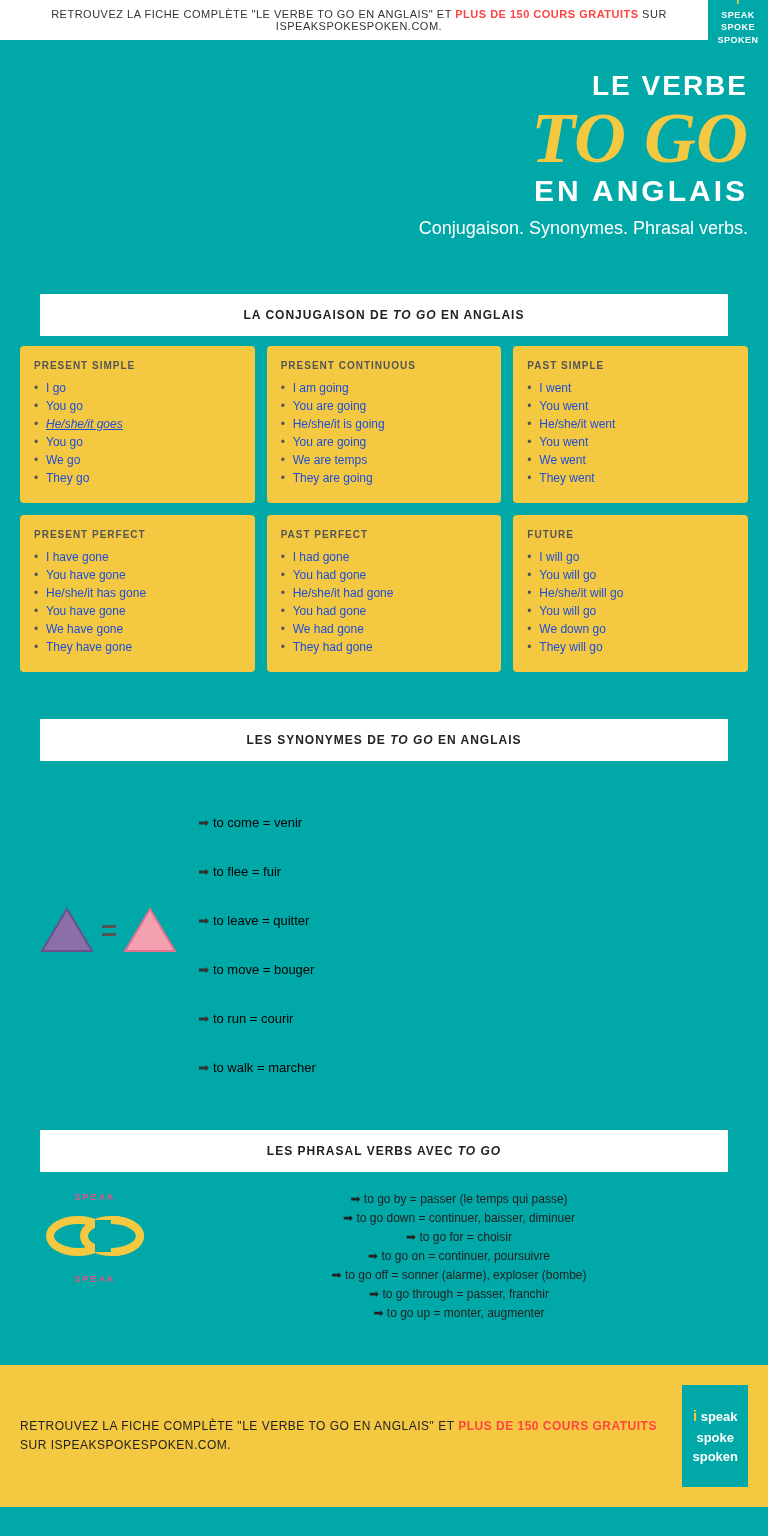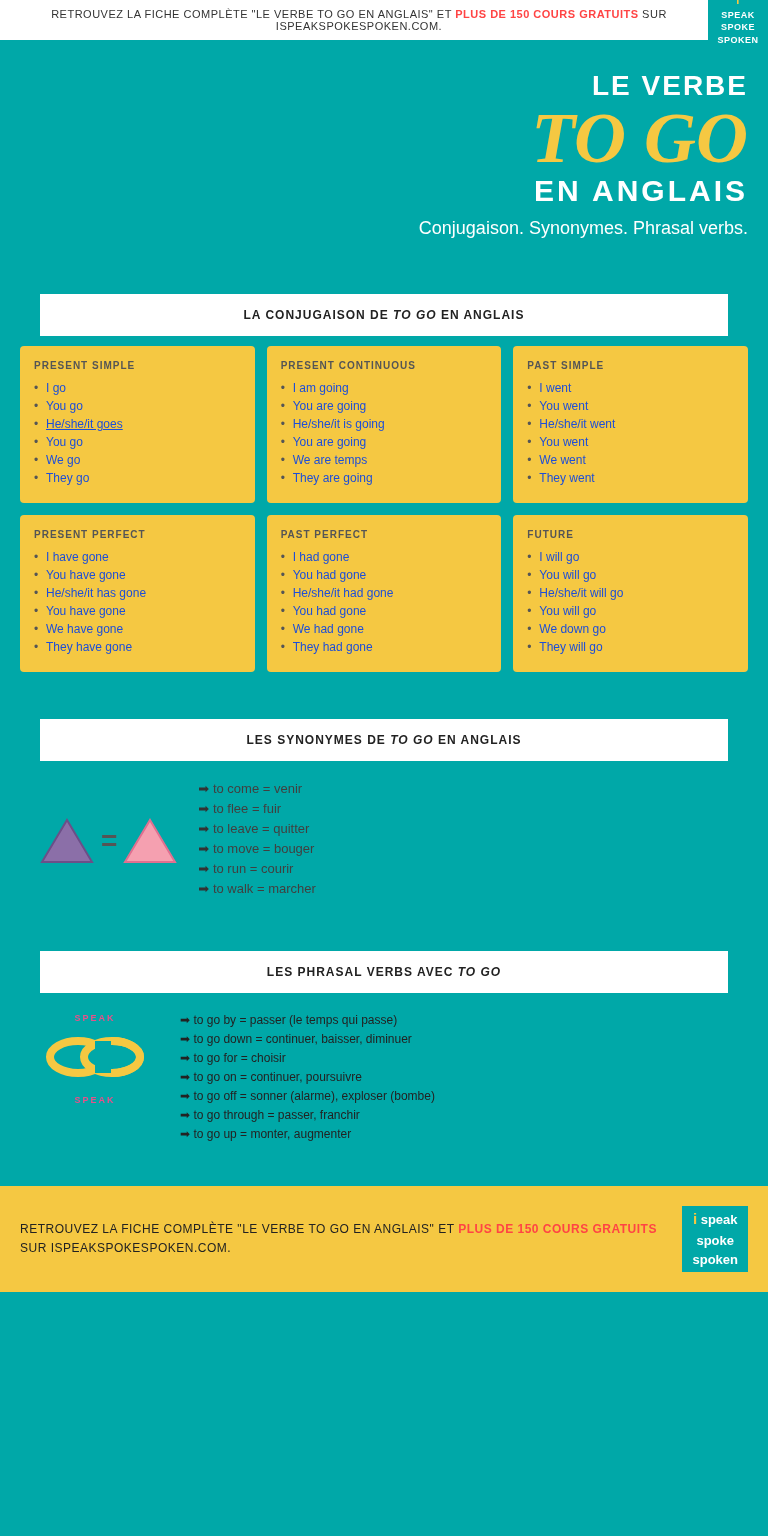--- a/index.html
+++ b/index.html
@@ -128,20 +128,21 @@
       position: relative;
     }
     .conj-card ul li::before {
       content: '•';
       position: absolute;
       left: 0;
       color: #555;
     }
     .conj-card ul li.underline {
       text-decoration: underline;
+      font-style: italic;
     }
 
     .synonymes-section {
       background: #00a8a8;
       padding: 10px 20px 20px;
     }
     .synonymes-inner {
       display: flex;
       align-items: center;
       gap: 20px;
@@ -151,22 +152,23 @@
       display: flex;
       align-items: center;
       gap: 6px;
       flex-shrink: 0;
     }
     .synonymes-list {
       flex: 1;
     }
     .synonymes-list p {
       font-size: 13px;
-      color: #404040;
+      color: #000000;
       margin-bottom: 5px;
+      margin-top: 34px;
     }
     .synonymes-list p::before {
       content: '➡ ';
       color: #333;
     }
 
     .phrasal-section {
       background: #00a8a8;
       padding: 10px 20px 20px;
     }
@@ -176,20 +178,21 @@
       gap: 20px;
       padding: 10px 10px;
     }
     .chain-icon {
       flex-shrink: 0;
       width: 130px;
       text-align: center;
     }
     .phrasal-list {
       flex: 1;
+      text-align: center;
     }
     .phrasal-list p {
       font-size: 12px;
       color: #222;
       margin-bottom: 5px;
     }
     .phrasal-list p::before {
       content: '➡ ';
     }
 
@@ -228,21 +231,21 @@
       text-transform: uppercase;
       letter-spacing: 2px;
       text-align: center;
       display: block;
     }
     .chain-label.top { margin-bottom: 4px; }
     .chain-label.bottom { margin-top: 4px; }
 
     .logo-speak-spoke {
       background: #00a8a8;
-      padding: 2px 10px;
+      padding: 20px 10px;
       color: white;
       font-size: 13px;
       font-weight: bold;
       text-align: center;
       line-height: 1.5;
     }
     .logo-speak-spoke .i-letter {
       color: #f5c842;
       font-size: 15px;
     }

